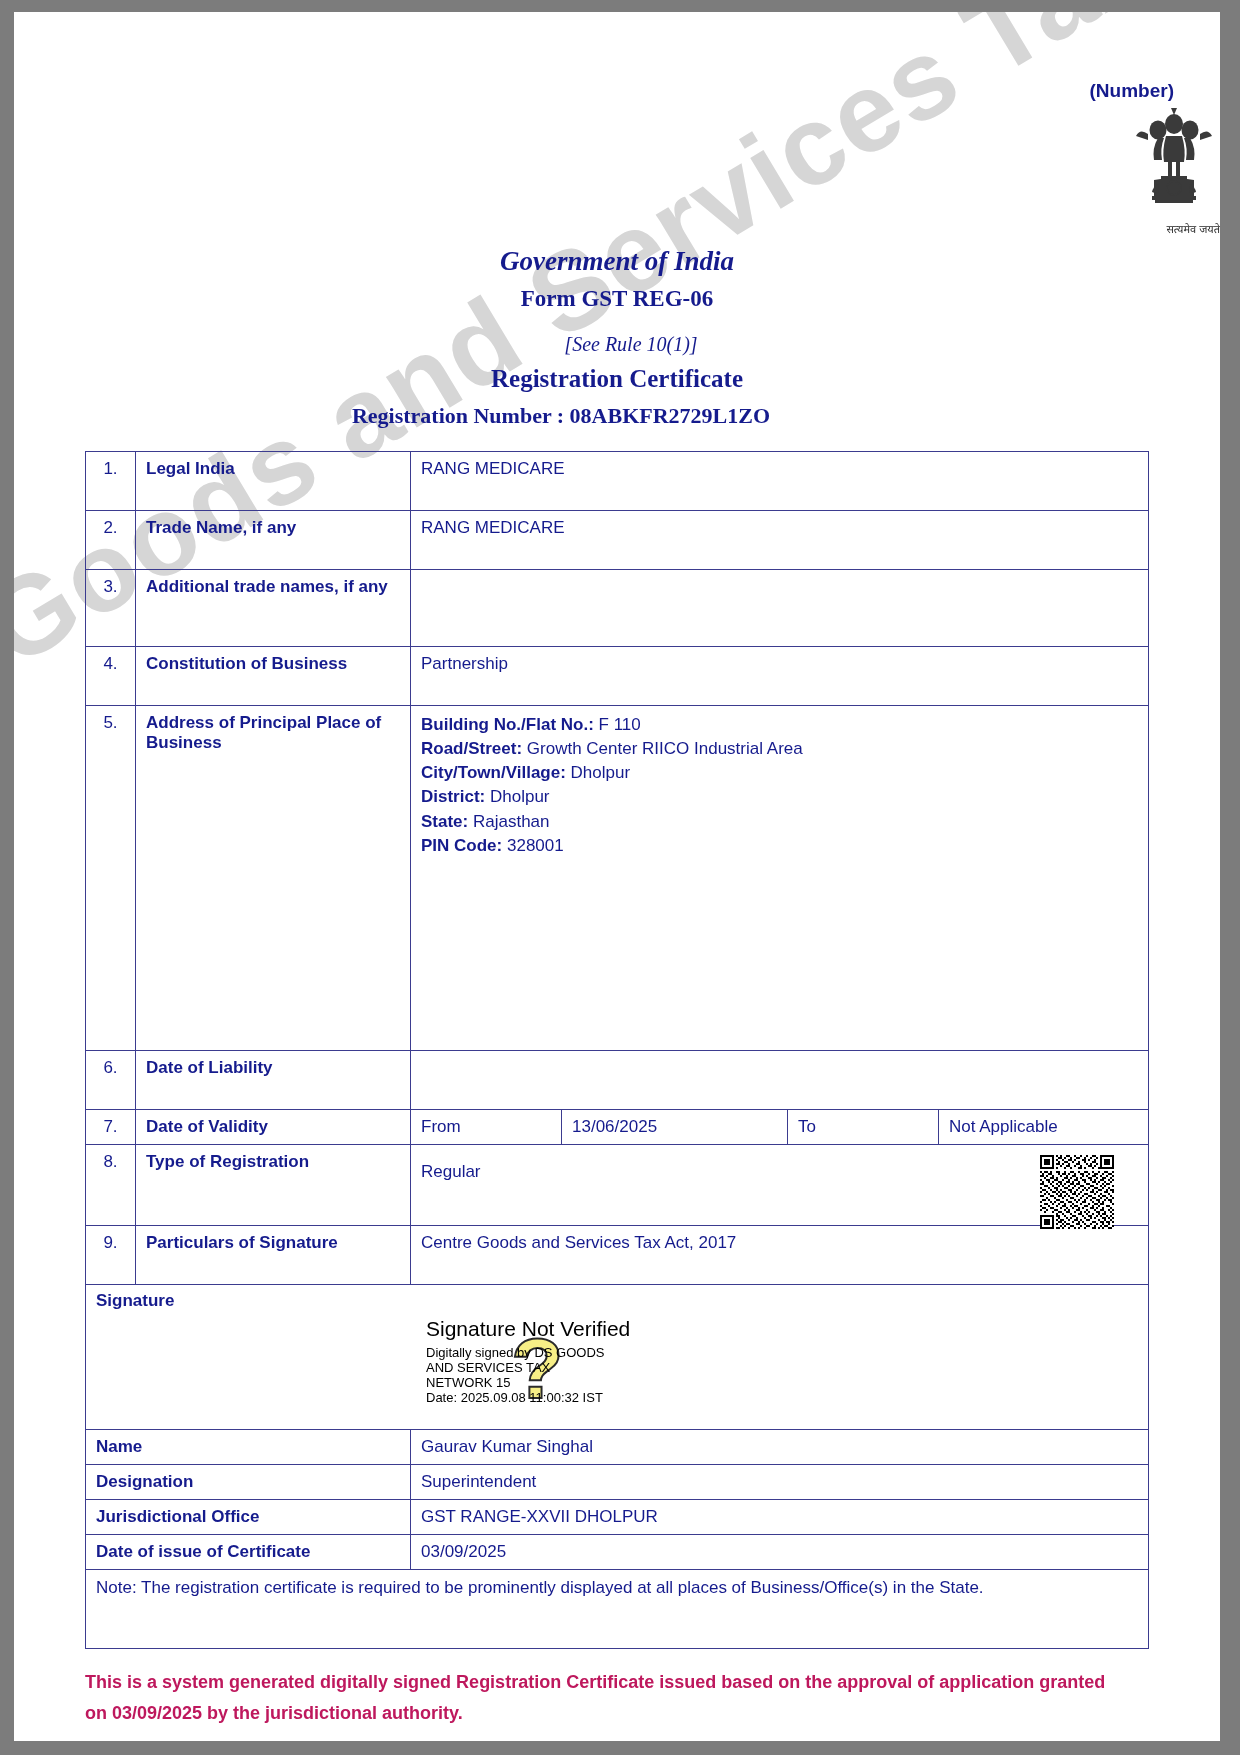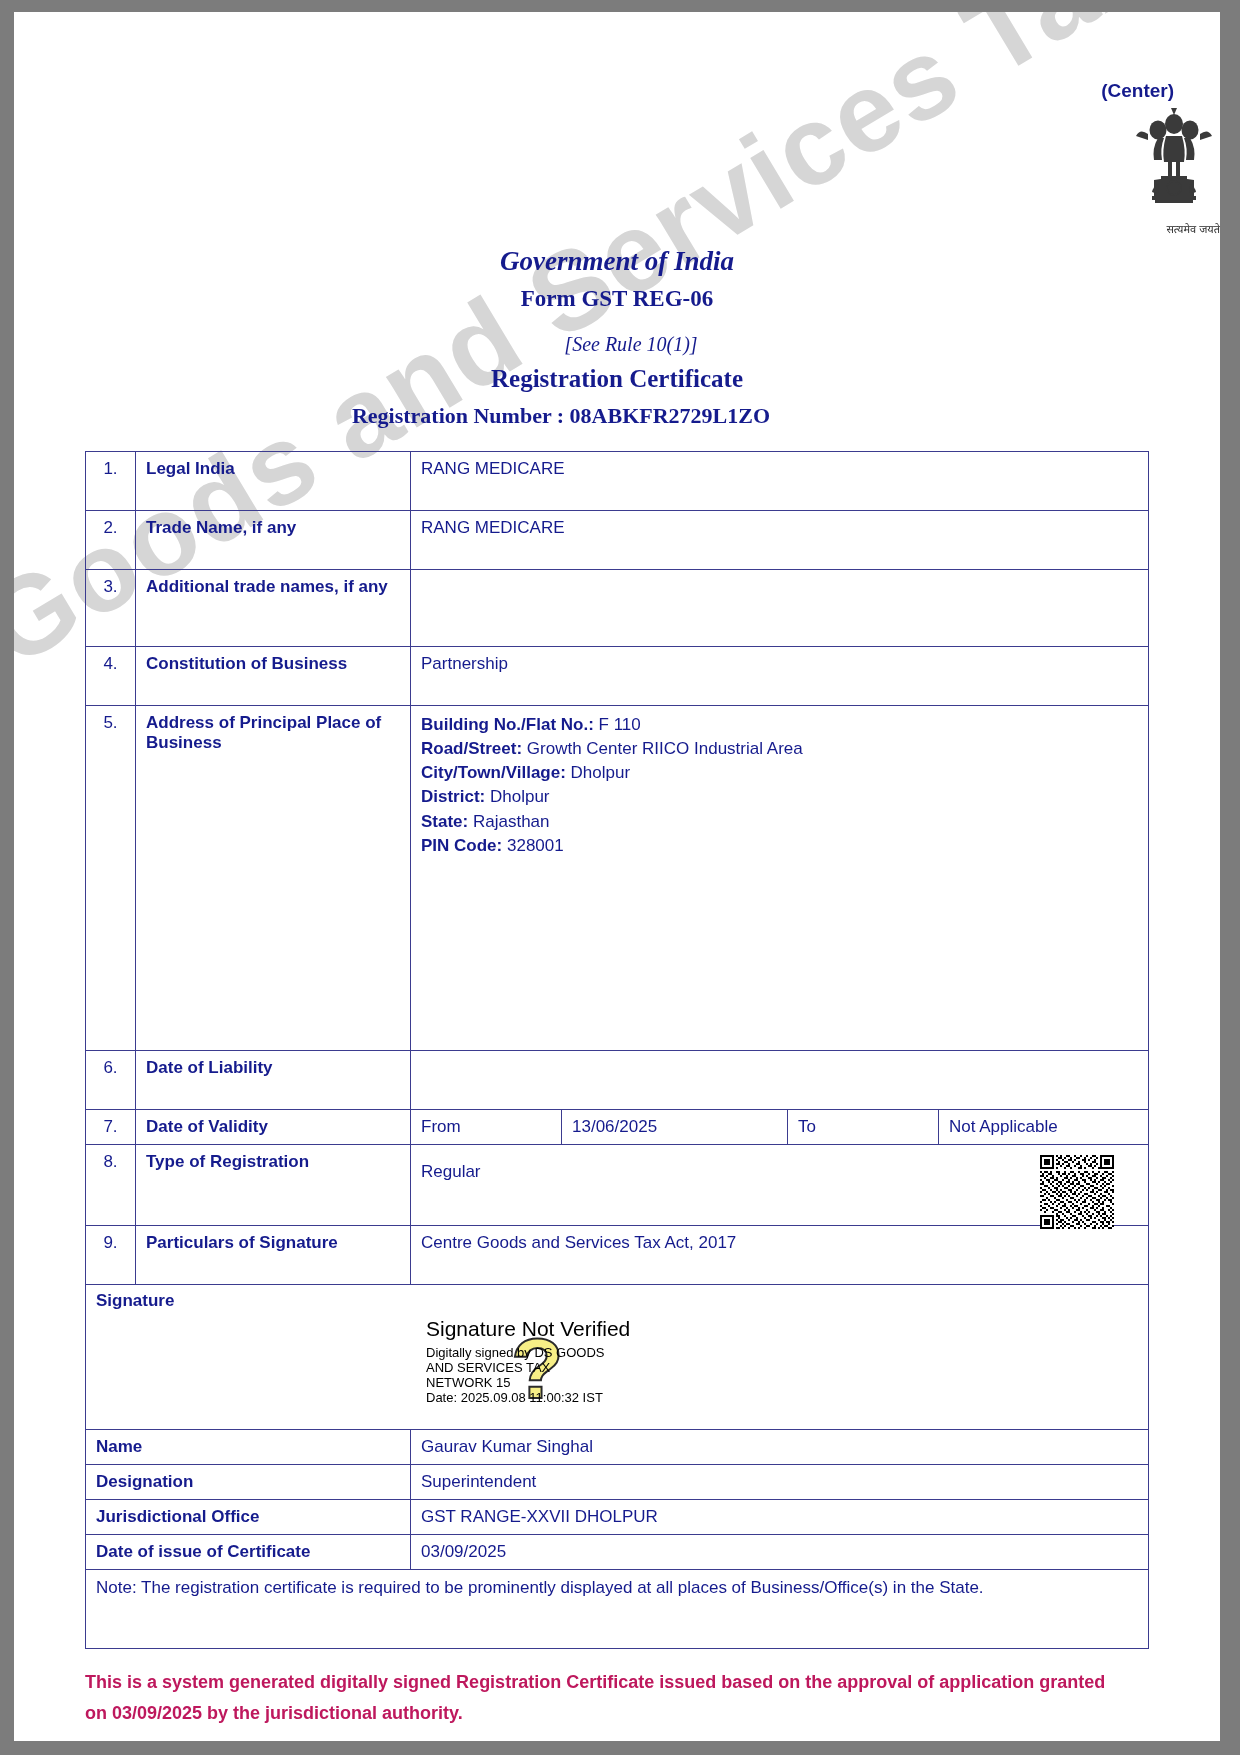--- a/index.html
+++ b/index.html
@@ -139,21 +139,21 @@
 </head>
 <body>
 
 <div class="page">
  <div class="inner">
 
   <div class="watermark">Goods and Services Tax</div>
 
   <div class="content">
 
-    <div class="amended">(Center)</div>
+    <div class="amended">(Number)</div>
 
     <div class="emblem-wrap">
       <div class="emblem">
         <svg width="92" height="108" viewBox="0 0 92 108" xmlns="http://www.w3.org/2000/svg">
           <g fill="#3a3a3a">
             <ellipse cx="46" cy="16" rx="9" ry="10"></ellipse>
             <path d="M46 7 L43 0 L49 0 Z"></path>
             <ellipse cx="30" cy="22" rx="8.5" ry="9.5"></ellipse>
             <ellipse cx="62" cy="22" rx="8.5" ry="9.5"></ellipse>
             <path d="M20 26 q-8 -6 -12 2 q6 2 12 4 Z"></path>

